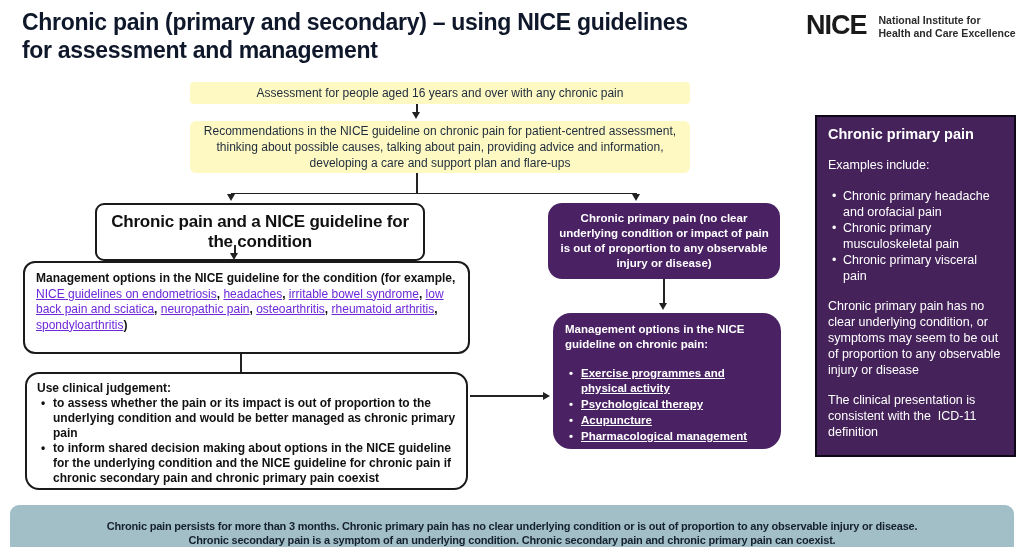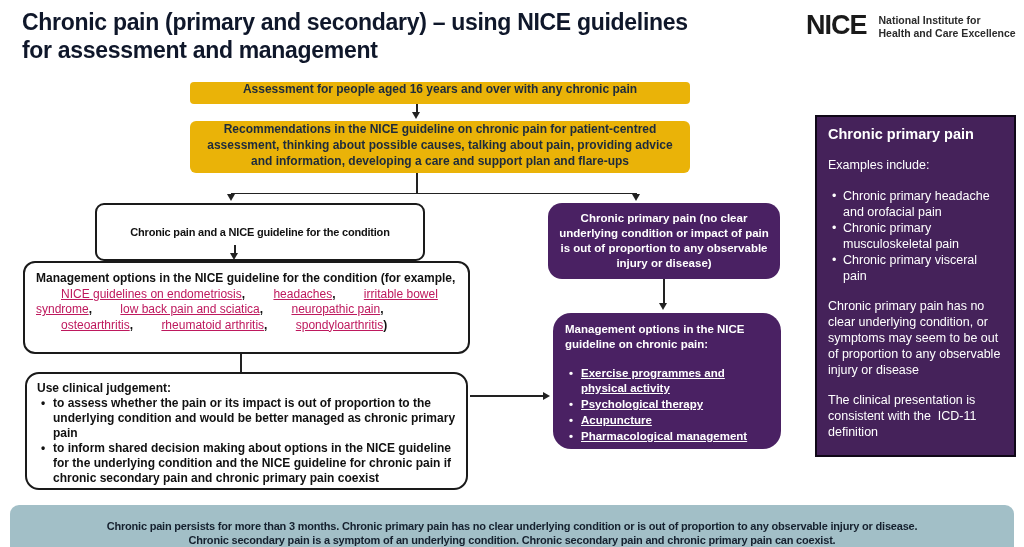--- a/index.html
+++ b/index.html
@@ -15,42 +15,42 @@
     position:absolute; left:22px; top:8px; width:780px;
     font-size:23px; line-height:28px; font-weight:800;
     letter-spacing:-0.3px; color:#0f172a;
   }
   .logo-wrap { position:absolute; left:806px; top:12px; display:flex; align-items:flex-start; gap:12px; }
   .logo-nice { font-size:27px; font-weight:900; letter-spacing:-1px; color:#1a1a1a; line-height:26px; }
   .logo-tagline { font-size:10.5px; line-height:12.5px; color:#2b2b2b; margin-top:2px;font-weight:bold; }
 
   
   .teal {
-    position:absolute; background:#eab308; color:#1d2b3c;
-    display:flex; justify-content:center;
-    text-align:center; font-weight:700;
+    position:absolute; background:#fef9c3; color:#1d2b3c;
+    display:flex; align-items:center; justify-content:center;
+    text-align:center; font-weight:400;
   }
   .box1 { left:190px; top:82px; width:500px; height:22px; border-radius:4px; font-size:12px; }
   .box2 { left:190px; top:121px; width:500px; height:52px; border-radius:6px; font-size:12px; line-height:16px; padding:0 8px; }
 
   
   .outlined {
     position:absolute; background:#ffffff; border:2px solid #1a1a1a; color:#111111;
   }
   .boxA {
     left:95px; top:203px; width:330px; height:58px; border-radius:9px;
     display:flex; align-items:center; justify-content:center; text-align:center;
-    font-size:11px; font-weight:700; letter-spacing:-0.2px;
+    font-size:17px; font-weight:700; letter-spacing:-0.2px;
   }
   .boxC {
     left:23px; top:261px; width:447px; height:93px; border-radius:12px;
     padding:8px 11px; font-size:12px; line-height:15.5px;
   }
   .mgmt-text { font-weight:700; color:#111111; }
-  .mgmt-link { color:#be185d; text-decoration:underline; font-weight:400; cursor:pointer;margin-left:25px; }
+  .mgmt-link { color:#6d28d9; text-decoration:underline; font-weight:400; cursor:pointer; }
   .boxD {
     left:25px; top:372px; width:443px; height:118px; border-radius:14px;
     padding:7px 10px; font-size:12px; line-height:15px; font-weight:700;
   }
   .bullet-item { position:relative; padding-left:16px; }
   .bullet-item::before { content:"\2022"; position:absolute; left:4px; }
 
   
   .purple {
     position:absolute; background:#4a2163; color:#ffffff; font-weight:700;

